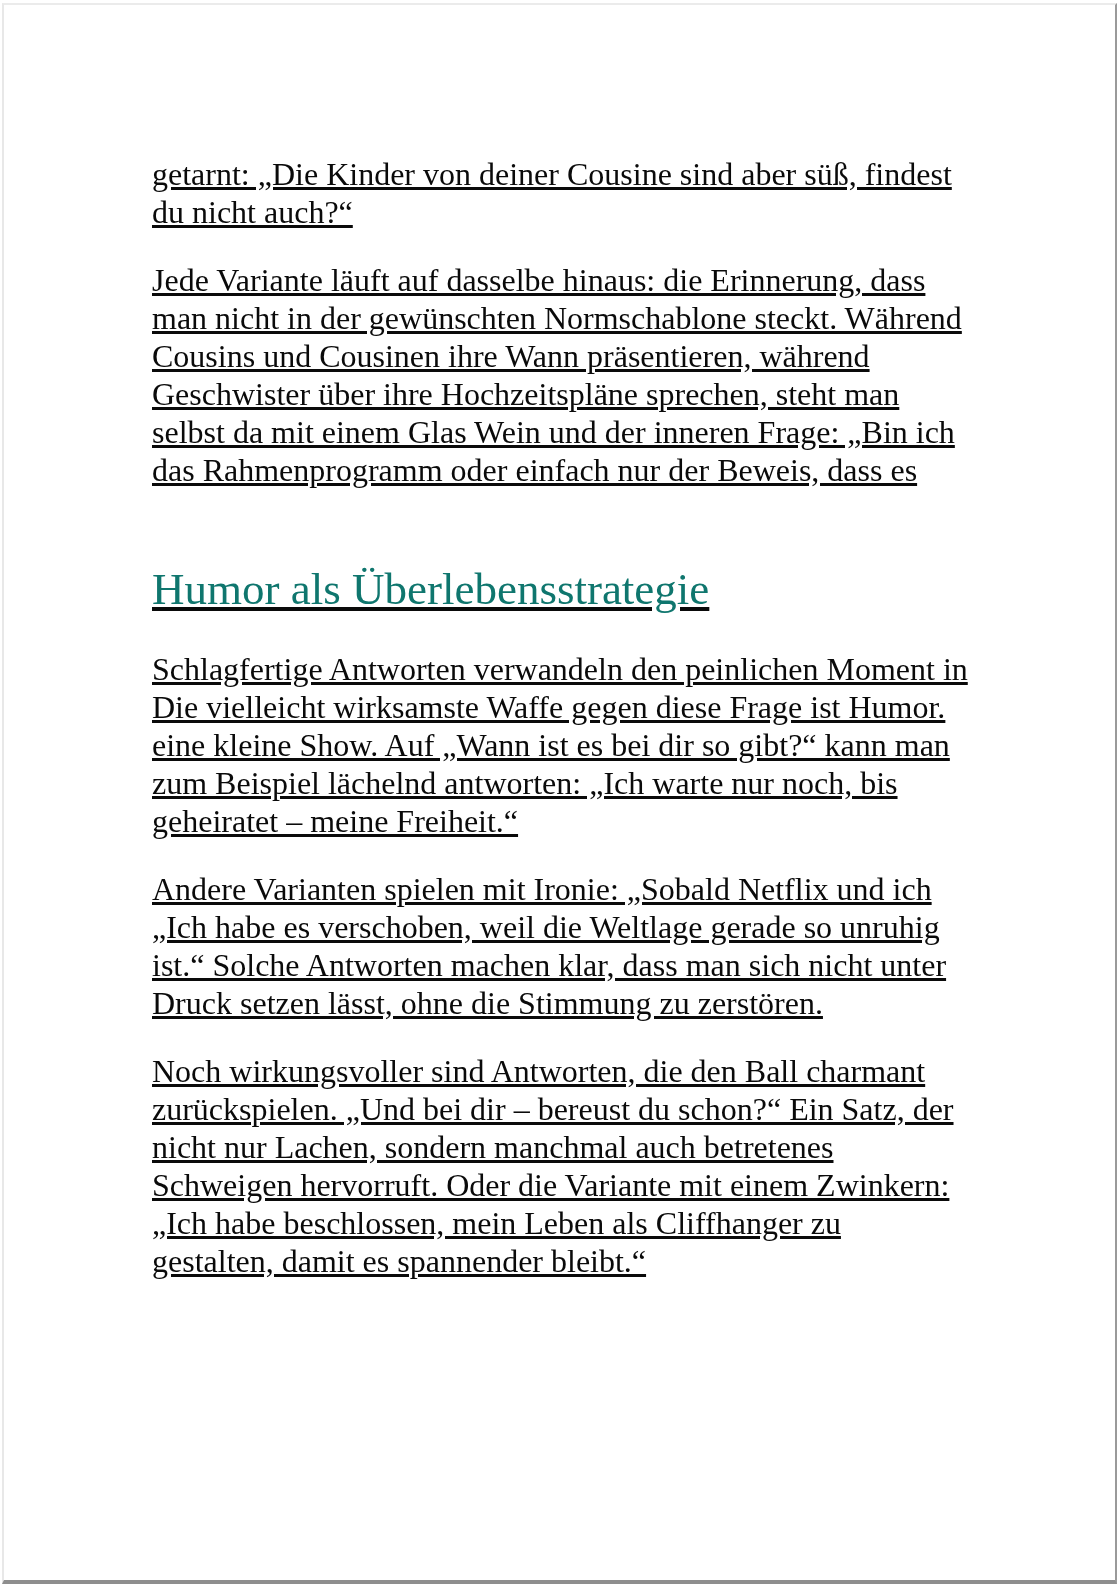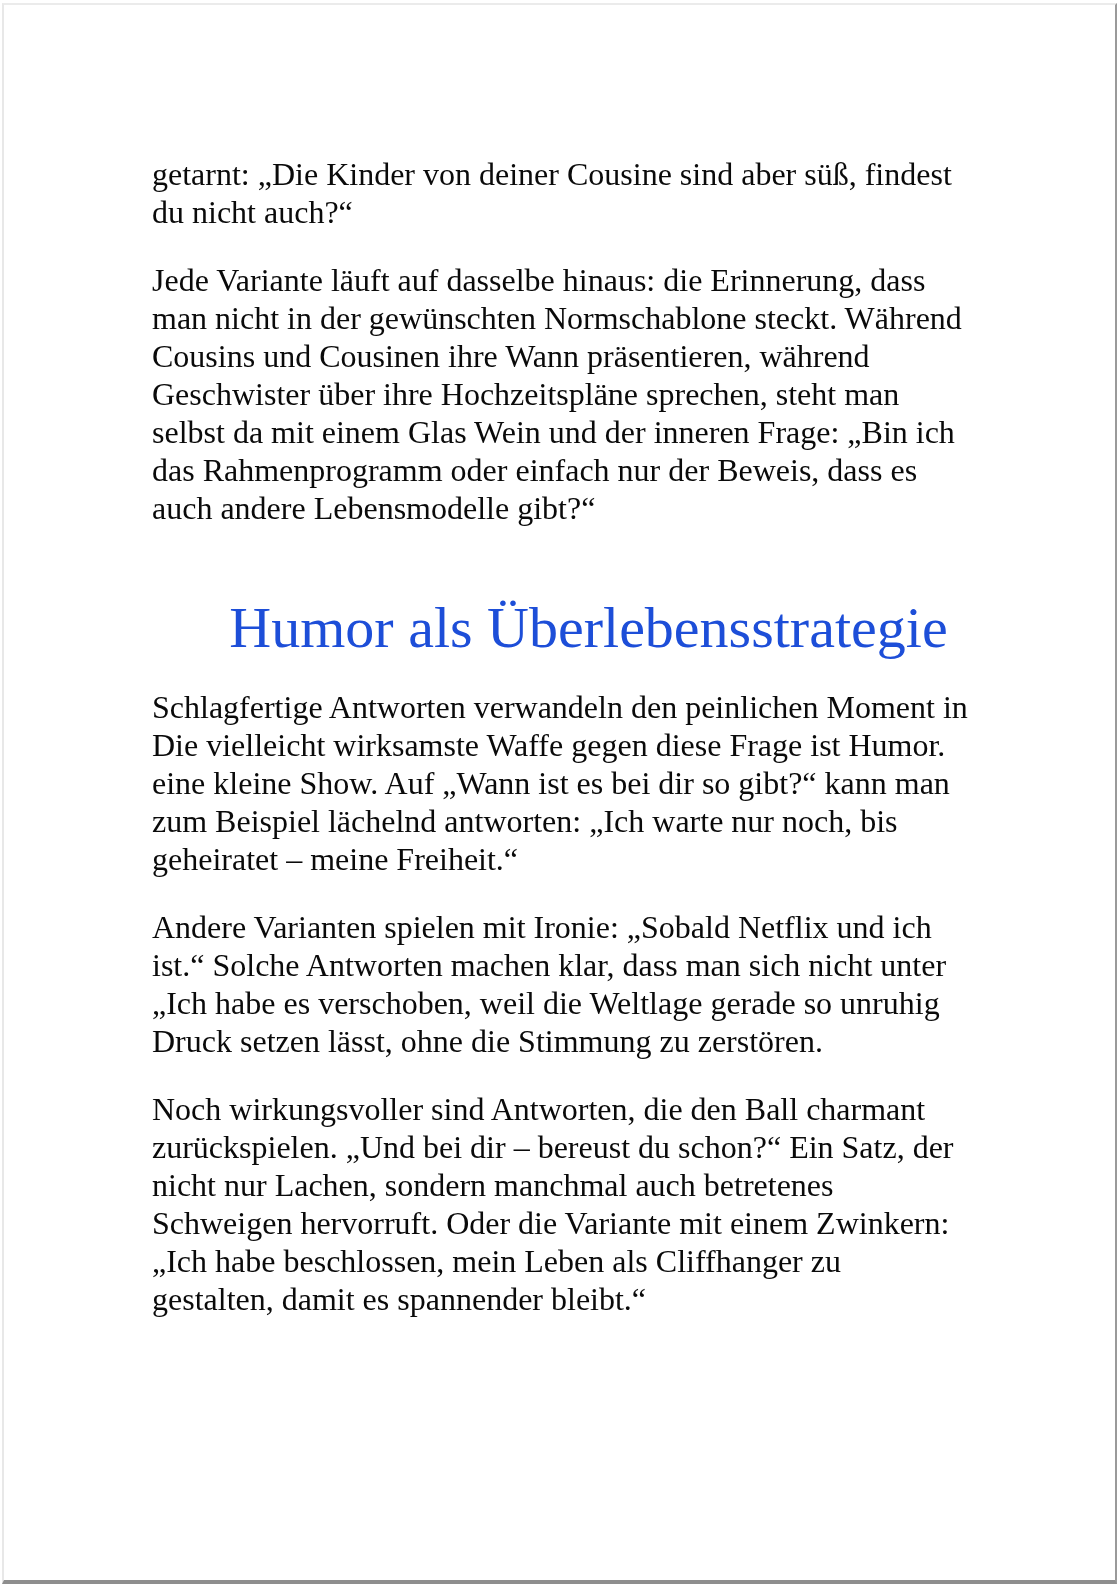--- a/index.html
+++ b/index.html
@@ -25,74 +25,73 @@
   }
   .article {
     position: absolute;
     left: 148px;
     top: 150px;
     right: 90px;
     color: #0a0a0a;
     font-family: "Liberation Serif", "DejaVu Serif", serif;
     font-size: 32px;
     line-height: 38px;
+    text-decoration: underline;
   }
   .para {
     margin: 0 0 30px 0;
   }
   .ln {
     height: 38px;
     white-space: nowrap;
   }
   h2.section-heading {
     font-family: "Liberation Serif", "DejaVu Serif", serif;
-    font-size: 58px;
+    font-size: 45px;
     line-height: 53px;
     font-weight: normal;
     margin: 74px 0 34px 0;
-    color: #1d4ed8;
+    color: #0f766e;
     white-space: nowrap;
-    text-align: center;
   }
 </style>
 </head>
 <body>
 
 <div class="page-frame">
   <div class="article">
 
     <div class="para">
       <div class="ln">getarnt: „Die Kinder von deiner Cousine sind aber süß, findest</div>
       <div class="ln">du nicht auch?“</div>
     </div>
 
     <div class="para">
       <div class="ln">Jede Variante läuft auf dasselbe hinaus: die Erinnerung, dass</div>
       <div class="ln">man nicht in der gewünschten Normschablone steckt. Während</div>
       <div class="ln">Cousins und Cousinen ihre Wann präsentieren, während</div>
       <div class="ln">Geschwister über ihre Hochzeitspläne sprechen, steht man</div>
       <div class="ln">selbst da mit einem Glas Wein und der inneren Frage: „Bin ich</div>
       <div class="ln">das Rahmenprogramm oder einfach nur der Beweis, dass es</div>
-      <div class="ln">auch andere Lebensmodelle gibt?“</div>
     </div>
 
     <h2 class="section-heading">Humor als Überlebensstrategie</h2>
 
     <div class="para">
       <div class="ln">Schlagfertige Antworten verwandeln den peinlichen Moment in</div>
       <div class="ln">Die vielleicht wirksamste Waffe gegen diese Frage ist Humor.</div>
       <div class="ln">eine kleine Show. Auf „Wann ist es bei dir so gibt?“ kann man</div>
       <div class="ln">zum Beispiel lächelnd antworten: „Ich warte nur noch, bis</div>
       <div class="ln">geheiratet – meine Freiheit.“</div>
     </div>
 
     <div class="para">
       <div class="ln">Andere Varianten spielen mit Ironie: „Sobald Netflix und ich</div>
+      <div class="ln">„Ich habe es verschoben, weil die Weltlage gerade so unruhig</div>
       <div class="ln">ist.“ Solche Antworten machen klar, dass man sich nicht unter</div>
-      <div class="ln">„Ich habe es verschoben, weil die Weltlage gerade so unruhig</div>
       <div class="ln">Druck setzen lässt, ohne die Stimmung zu zerstören.</div>
     </div>
 
     <div class="para">
       <div class="ln">Noch wirkungsvoller sind Antworten, die den Ball charmant</div>
       <div class="ln">zurückspielen. „Und bei dir – bereust du schon?“ Ein Satz, der</div>
       <div class="ln">nicht nur Lachen, sondern manchmal auch betretenes</div>
       <div class="ln">Schweigen hervorruft. Oder die Variante mit einem Zwinkern:</div>
       <div class="ln">„Ich habe beschlossen, mein Leben als Cliffhanger zu</div>
       <div class="ln">gestalten, damit es spannender bleibt.“</div>

